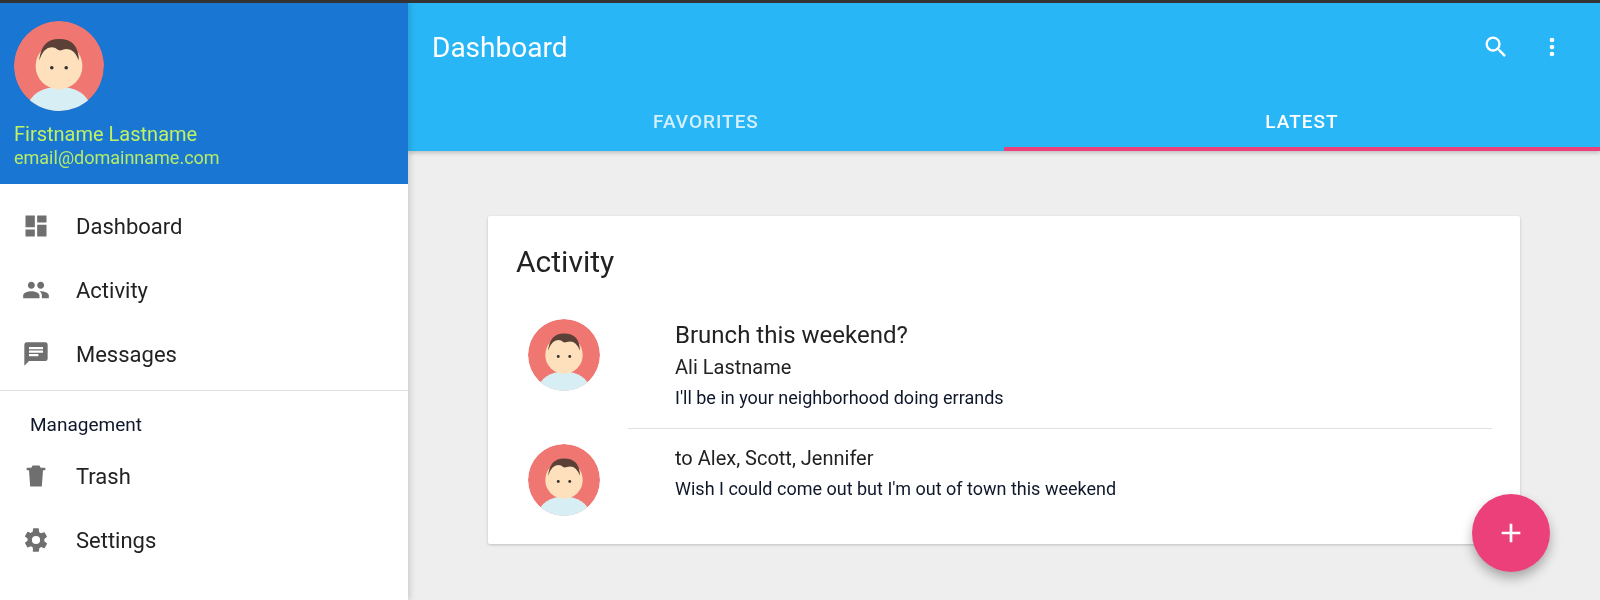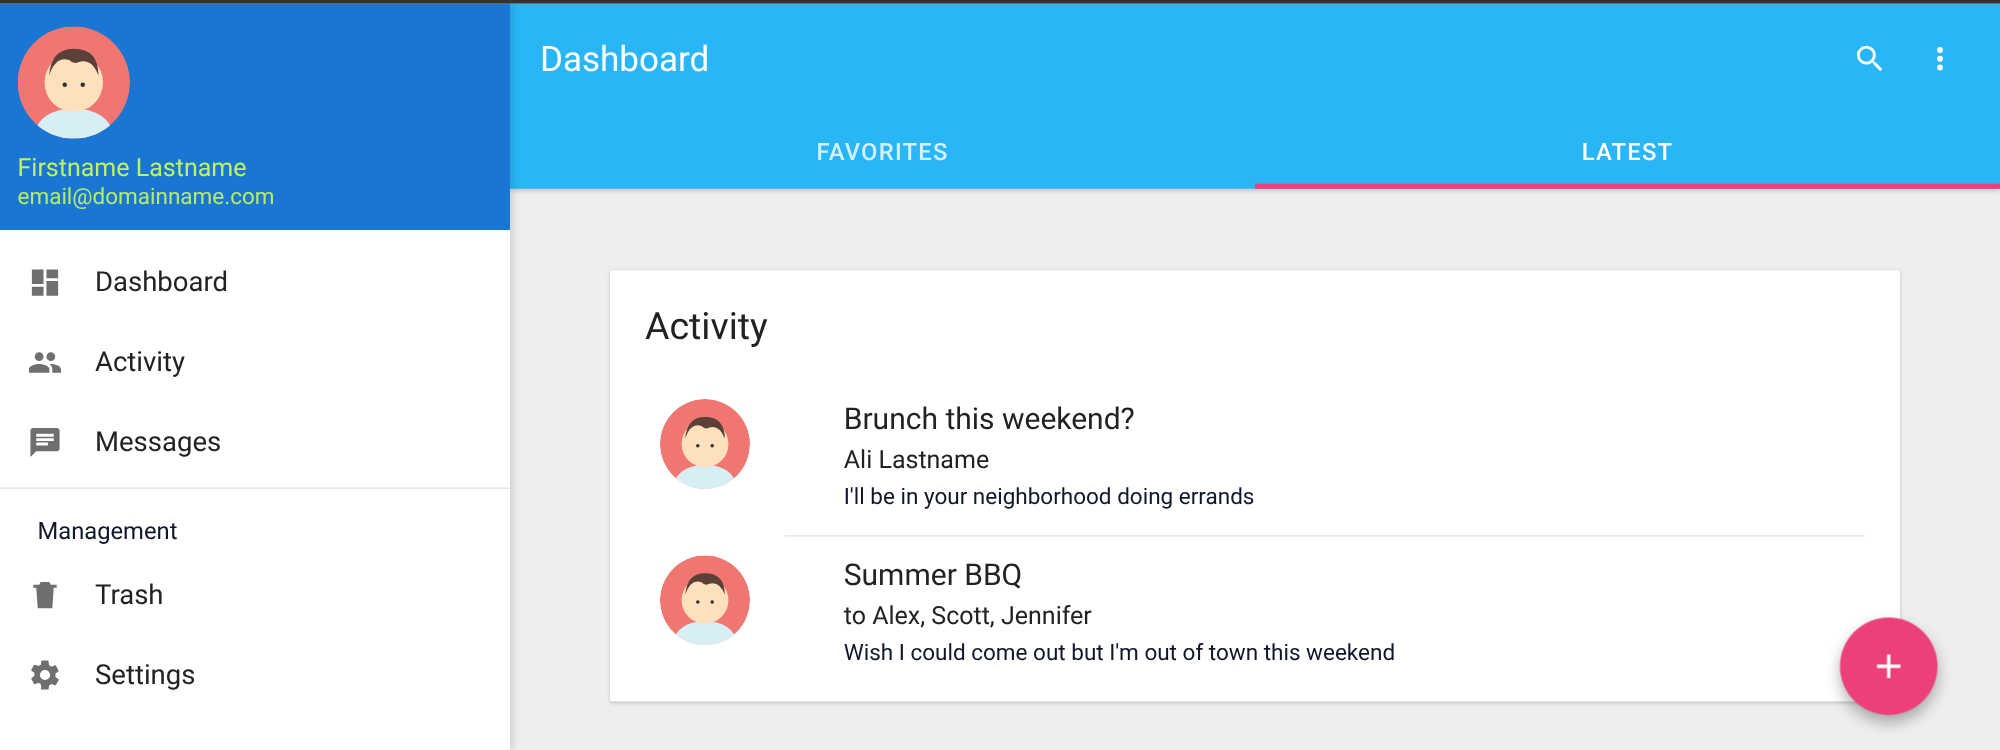--- a/index.html
+++ b/index.html
@@ -174,21 +174,20 @@
         </div>
       </div>
 
       <div class="list-item">
         <div class="avatar-md">
             <svg class="avatar-canvas">
               <use href="#avatar-art"></use>
             </svg>
           </div>
         <div class="item-body">
-          <div class="item-title">Summer BBQ</div>
           <div class="item-sub">to Alex, Scott, Jennifer</div>
           <div class="item-text">Wish I could come out but I'm out of town this weekend</div>
         </div>
       </div>
     </section>
   </div>
 
   <div class="fab">
     <svg viewBox="0 0 24 24">
         <path d="M19 13h-6v6h-2v-6H5v-2h6V5h2v6h6v2z"></path>

